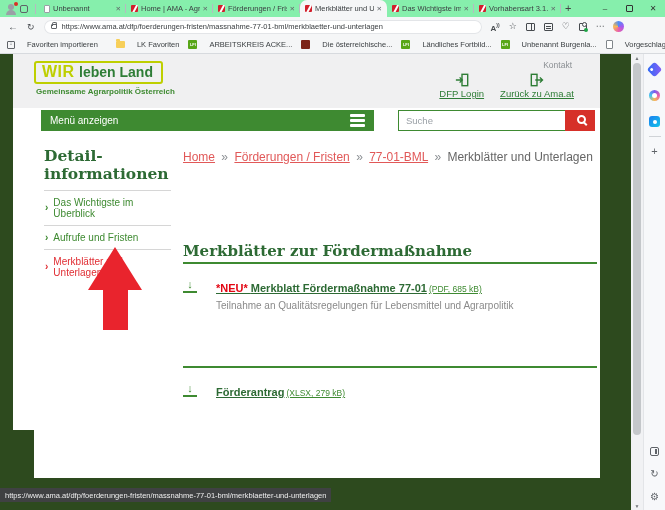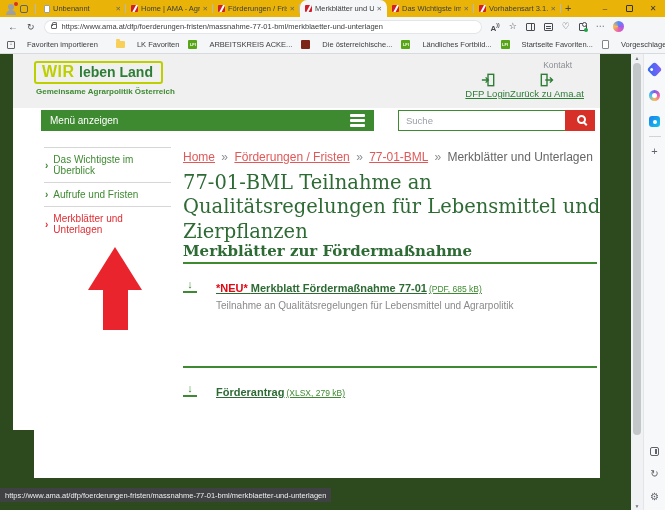--- a/index.html
+++ b/index.html
@@ -1,21 +1,21 @@
 <!DOCTYPE html>
 <html><head>
 <meta charset="utf-8">
 <style>
   *{margin:0;padding:0;box-sizing:border-box;}
   html,body{width:665px;height:510px;overflow:hidden;}
   body{font-family:"Liberation Sans",sans-serif;}
   .screen{position:relative;width:665px;height:510px;background:#dee1e6;overflow:hidden;}
 
   
-  .tabstrip{position:absolute;top:0;left:0;right:0;height:17px;background:#eab308;display:flex;align-items:center;}
+  .tabstrip{position:absolute;top:0;left:0;right:0;height:17px;background:#86efac;display:flex;align-items:center;}
   .profile{position:relative;width:12px;height:12px;margin:0 3px 0 5px;}
   .profile .head{position:absolute;left:3px;top:1px;width:6px;height:6px;border-radius:50%;background:#9aa0a6;}
   .profile .torso{position:absolute;left:1px;top:7px;width:10px;height:5px;border-radius:5px 5px 0 0;background:#9aa0a6;}
   .profile .badge{position:absolute;right:-1px;top:-1px;width:4px;height:4px;border-radius:50%;background:#d93025;}
   .workspace{width:8px;height:8px;border:1.4px solid #5f6368;border-radius:2px;margin-right:4px;}
   .chrome-sep{width:1px;height:10px;background:#b6bac0;margin:0 3px;}
   .tab{position:relative;width:87px;height:17px;display:flex;align-items:center;gap:3px;padding:0 5px;font-size:7.5px;color:#3c4043;}
   .tab:not(.active)::after{content:"";position:absolute;right:0;top:4px;height:9px;width:1px;background:#b6bac0;}
   .tab.active{background:#f5f6f7;border-radius:7px 7px 0 0;z-index:2;}
   .tab .tlabel{flex:1;white-space:nowrap;overflow:hidden;}
@@ -88,21 +88,21 @@
   .siteheader{position:absolute;left:13px;top:0;width:587px;height:54px;background:#f0f0f1;}
   .card{position:absolute;left:34px;top:83px;width:566px;height:341px;background:#fff;}
 
   .logo{position:absolute;left:21px;top:7px;}
   .logo-box{display:inline-block;border:2.5px solid #becf00;border-radius:3px;padding:0 8px 1px 6px;background:transparent;}
   .logo-wir{color:#becf00;font-weight:bold;font-size:16px;letter-spacing:0.5px;}
   .logo-rest{color:#2e7d36;font-weight:bold;font-size:14px;}
   .logo-sub{font-size:8px;font-weight:bold;color:#3e8a31;margin-top:3px;padding-left:2px;}
 
   .kontakt{position:absolute;top:6px;right:28px;font-size:8.5px;color:#8b8f93;}
-  .header-links{position:absolute;top:19px;right:16px;display:flex;}
+  .header-links{position:absolute;top:19px;right:26px;display:flex;gap:16px;}
   .hlink{display:flex;flex-direction:column;align-items:center;gap:1px;font-size:9.5px;color:#2e7d36;}
   .hlink .hlabel{text-decoration:underline;}
 
   .menubar{position:absolute;left:41px;top:56px;width:333px;height:21px;background:#3e8a31;color:#fff;display:flex;align-items:center;padding:8px 9px;font-size:10px;}
   .hamburger{margin-left:auto;width:15px;display:flex;flex-direction:column;gap:2.5px;}
   .hamburger span{height:2.5px;background:#fff;border-radius:1px;}
   .searchbox{position:absolute;left:398px;top:56px;width:177px;height:21px;background:#fff;border:1px solid #3e8a31;border-radius:0;padding:0 7px;font-size:9.5px;color:#444;font-family:"Liberation Sans",sans-serif;outline:none;}
   .searchbox::placeholder{color:#9aa0a6;}
   .searchbtn{position:absolute;left:565px;top:56px;width:30px;height:21px;background:#d63029;display:flex;align-items:center;justify-content:center;}
   .mag-white{width:9px;height:9px;border:2px solid #fff;border-radius:50%;position:relative;margin:-3px -3px 0 0;}
@@ -232,21 +232,21 @@
     <span class="fav-item">
       <span class="ic-darkred"></span>
       <span>Die österreichische...</span>
     </span>
     <span class="fav-item">
       <span class="ic-lfi">LFI</span>
       <span>Ländliches Fortbild...</span>
     </span>
     <span class="fav-item">
       <span class="ic-lfi">LFI</span>
-      <span>Startseite Favoriten...</span>
+      <span>Unbenannt Burgenla...</span>
     </span>
     <span class="fav-item">
       <span class="ic-doc"></span>
       <span>Vorgeschlagene Sites</span>
     </span>
     <span class="fav-chevron">›</span>
     <span class="fav-sep"></span>
     <span class="fav-item">
       <span class="ic-folder"></span>
 
@@ -292,20 +292,21 @@
           <span></span>
           <span></span>
         </span>
     </div>
     <input class="searchbox" placeholder="Suche" style="">
     <div class="searchbtn">
       <span class="mag-white"></span>
     </div>
 
     <div class="detailnav">
+      <div class="dn-title">Detail-informationen</div>
       <div class="dnav-item">
         <span class="chev">›</span>
         <span>Das Wichtigste im Überblick</span>
       </div>
       <div class="dnav-item">
         <span class="chev">›</span>
         <span>Aufrufe und Fristen</span>
       </div>
       <div class="dnav-item active">
         <span class="chev">›</span>
@@ -321,21 +322,20 @@
     <div class="breadcrumb">
       <span class="bc-link">Home</span>
       <span class="bc-sep">»</span>
       <span class="bc-link">Förderungen / Fristen</span>
       <span class="bc-sep">»</span>
       <span class="bc-link">77-01-BML</span>
       <span class="bc-sep">»</span>
       <span class="bc-current">Merkblätter und Unterlagen</span>
     </div>
 
-    <h1 class="page-title">77-01-BML Teilnahme an Qualitätsregelungen für Lebensmittel und Zierpflanzen</h1>
 
     <div class="sec-h h2a">Merkblätter zur Fördermaßnahme</div>
     <div class="sec-rule rule-a"></div>
 
     <div class="dl dl1">
       <span class="dl-ic"></span>
       <div>
         <span class="dl-link"><span class="dl-prefix">*NEU* </span><span>Merkblatt Fördermaßnahme 77-01</span><span class="dl-meta">(PDF, 685 kB)</span></span>
         <div class="dl-desc">Teilnahme an Qualitätsregelungen für Lebensmittel und Agrarpolitik</div>
       </div>

